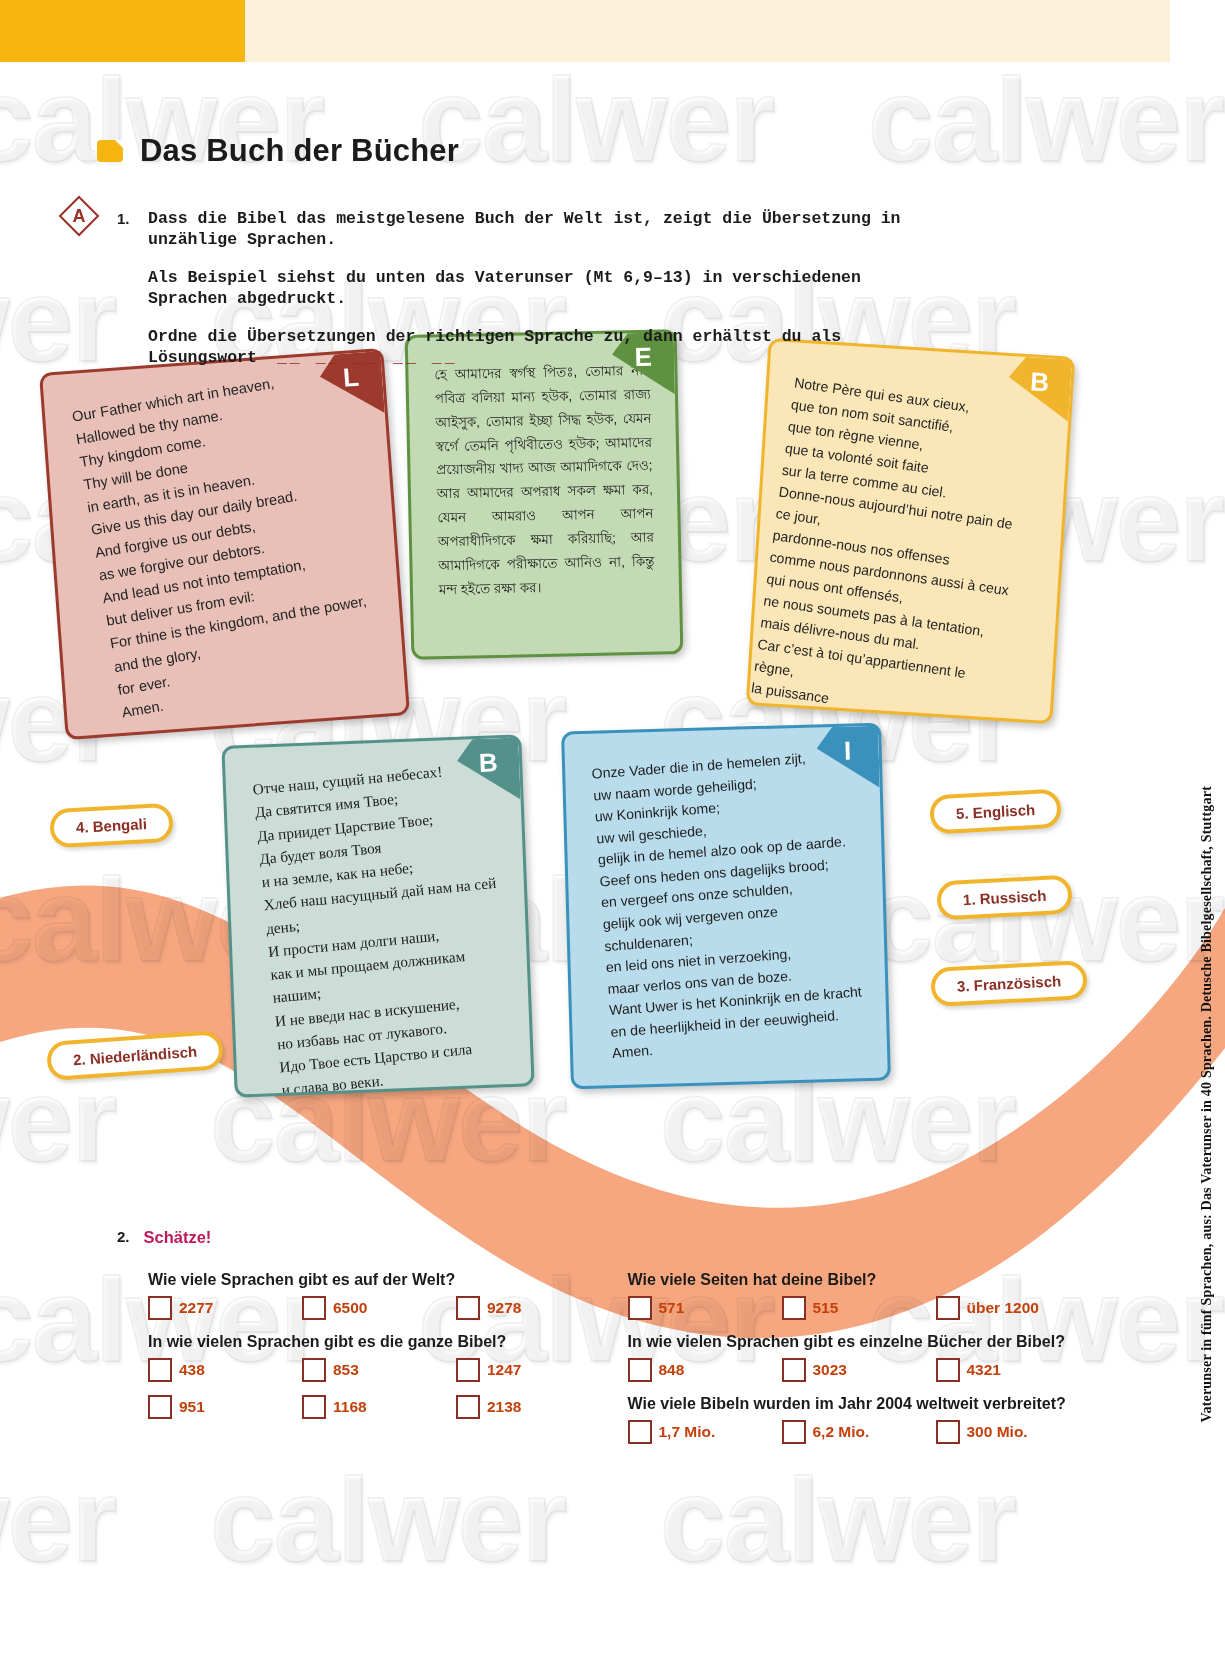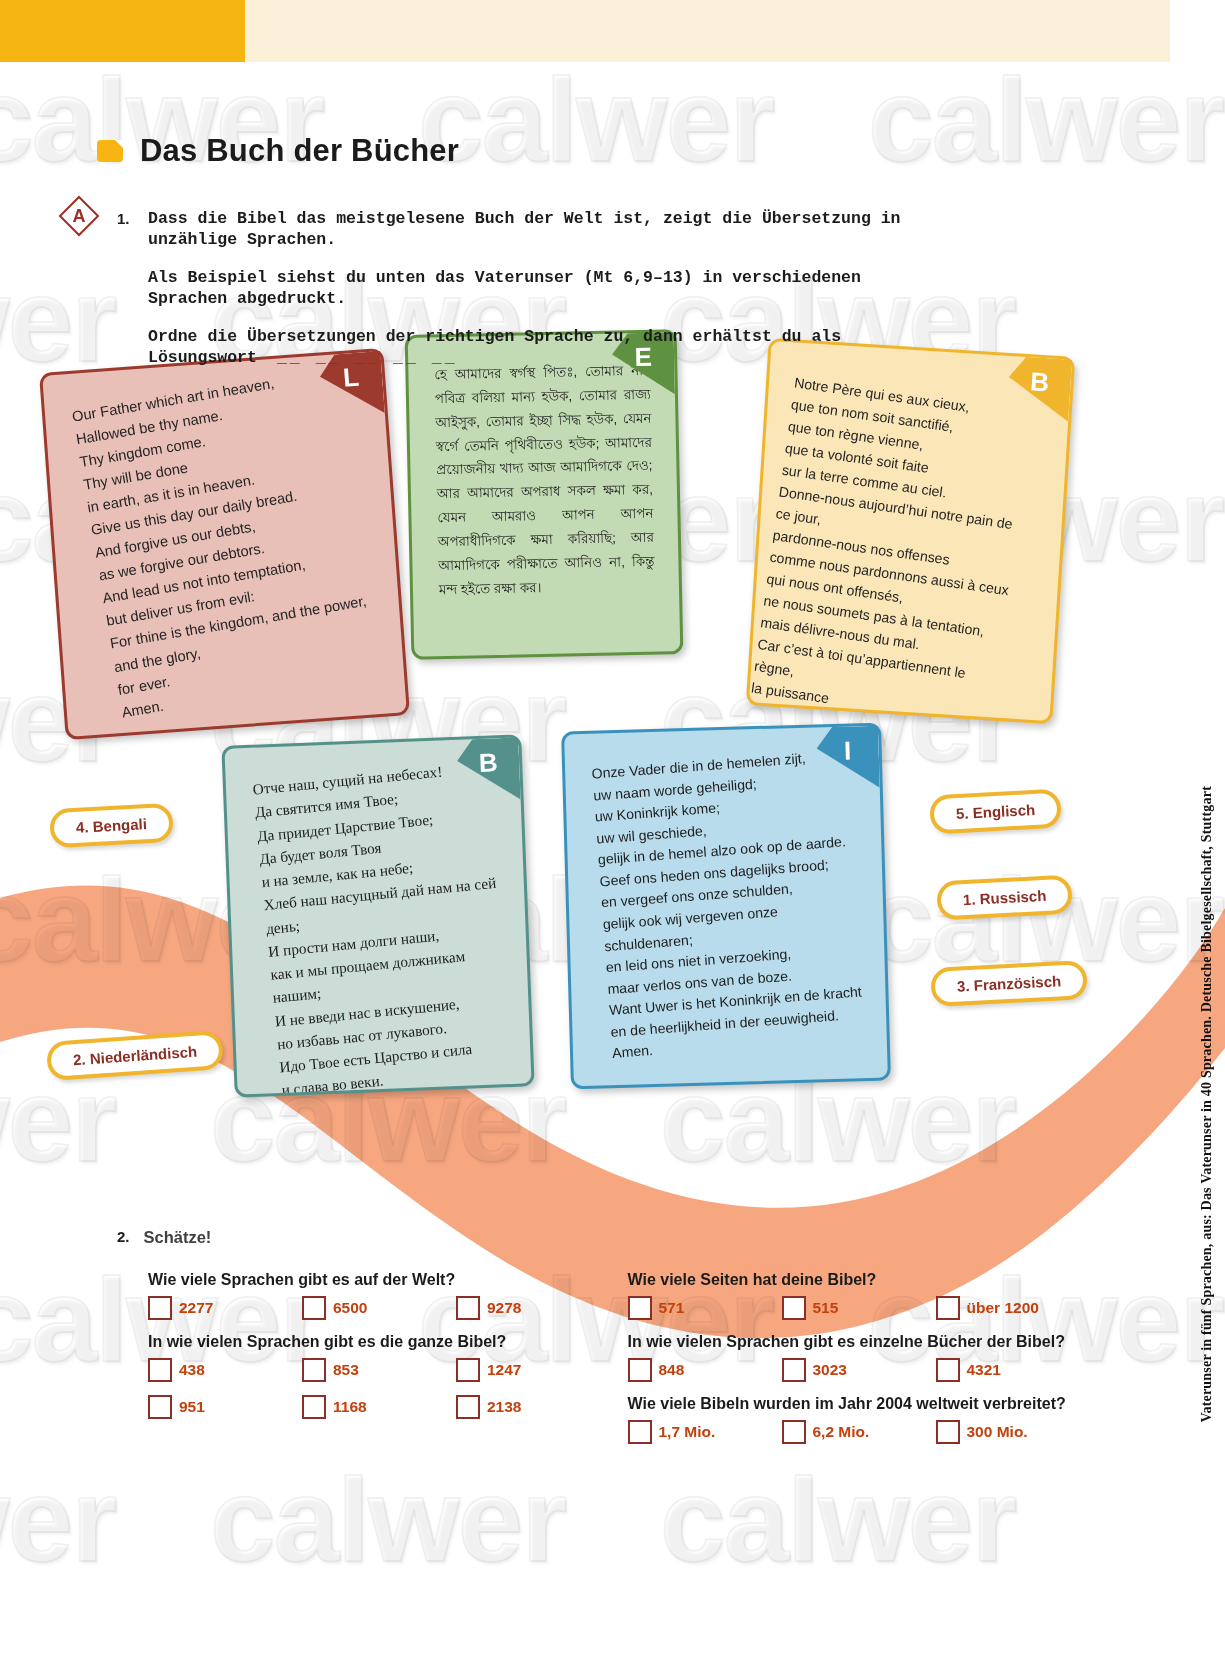--- a/index.html
+++ b/index.html
@@ -96,21 +96,21 @@
   #pill-bengali{left:50px;top:806px;transform:rotate(-3deg);}
   #pill-niederlaendisch{left:47px;top:1036px;transform:rotate(-4deg);}
   #pill-englisch{left:930px;top:792px;transform:rotate(-3deg);}
   #pill-russisch{left:937px;top:878px;transform:rotate(-3deg);}
   #pill-franzoesisch{left:931px;top:964px;transform:rotate(-3deg);}
 
   
   .task2{position:absolute;left:117px;top:1228px;width:990px;z-index:6;}
   .task2-head{display:flex;gap:14px;margin-bottom:16px;}
   .task2-num{font-size:15px;font-weight:700;color:#1b1b1b;}
-  .task2-title{font-size:16.5px;font-weight:700;color:#404040;}
+  .task2-title{font-size:16.5px;font-weight:700;color:#be185d;}
   .qcols{display:flex;gap:0;padding-left:31px;}
   .qcol{width:480px;margin-top:8px;}
   .qblock{margin-bottom:13px;}
   .qtext{font-size:16px;font-weight:700;color:#1b1b1b;margin-bottom:7px;}
   .opts{display:flex;}
   .opt{display:flex;align-items:center;gap:7px;width:154px;}
   .cbx{width:20px;height:20px;border:2px solid #8b2f25;background:#fff;flex:0 0 auto;}
   .opt-label{font-size:15.5px;font-weight:700;color:#c2410c;white-space:nowrap;}
 
   

